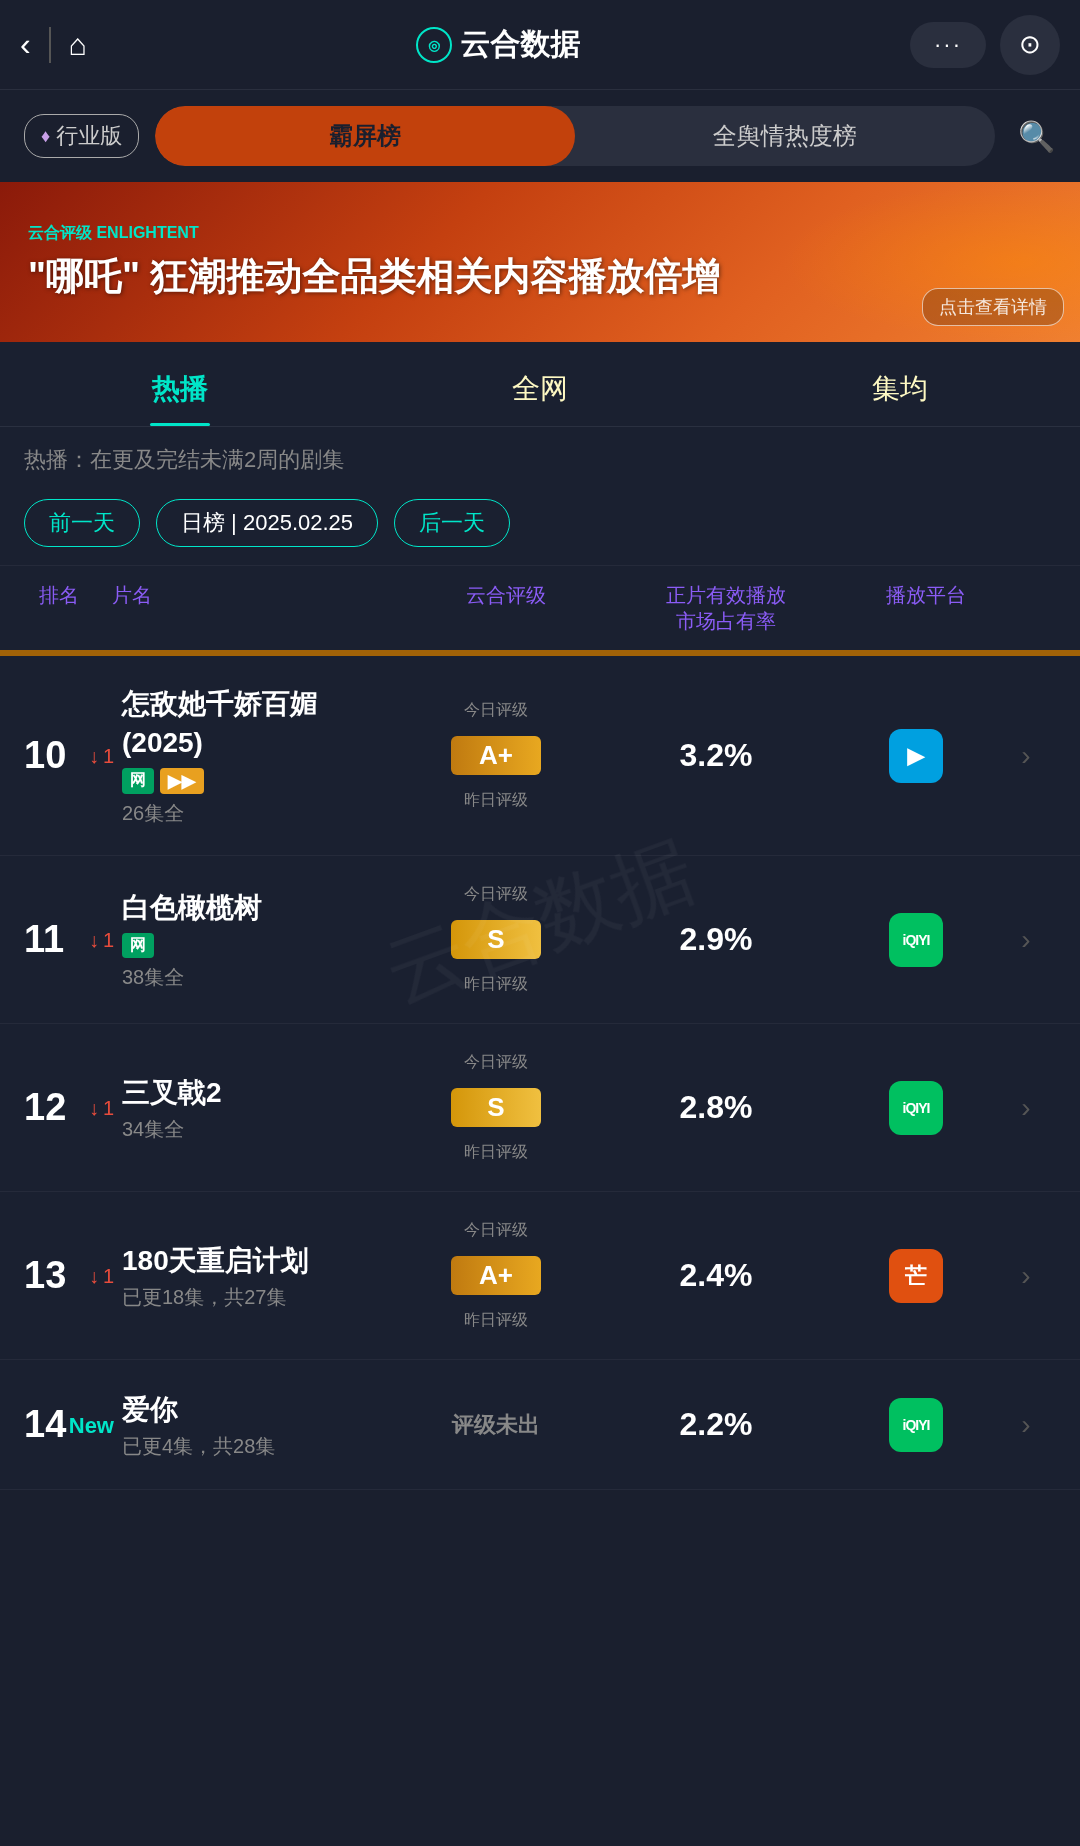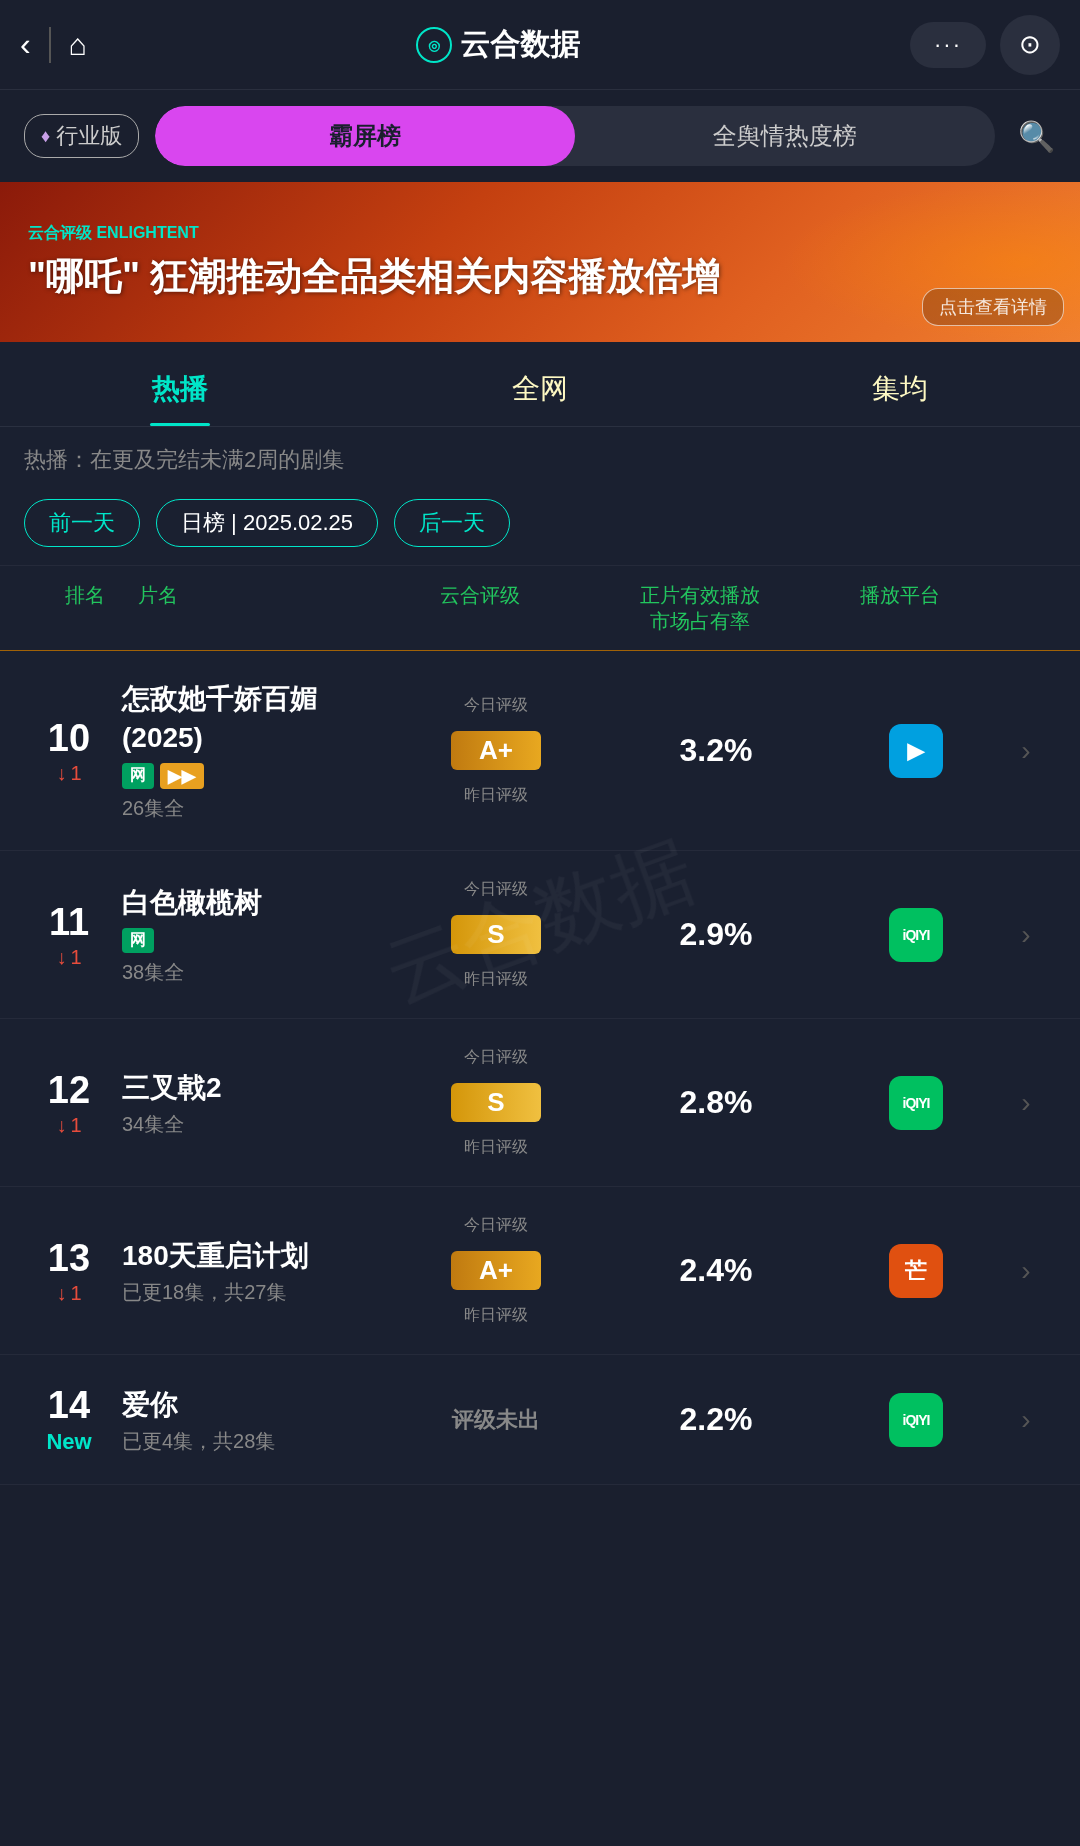--- a/index.html
+++ b/index.html
@@ -62,21 +62,21 @@
     }
     .diamond-icon { color: #c8a0e8; font-size: 18px; }
     .tab-group {
       flex: 1; display: flex; border-radius: 30px; overflow: hidden;
       background: #2a2f3e;
     }
     .tab-item {
       flex: 1; text-align: center; padding: 14px 0; font-size: 24px; cursor: pointer;
     }
     .tab-item.active {
-      background: #d946ef; color: #1a1f2e; font-weight: 600; border-radius: 30px;
+      background: #c2410c; color: #1a1f2e; font-weight: 600; border-radius: 30px;
     }
     .tab-item.inactive { color: #ccc; }
     .search-icon { font-size: 30px; color: #ccc; cursor: pointer; margin-left: 8px; }
 
     
     .banner {
       width: 100%; position: relative; overflow: hidden;
       background: linear-gradient(135deg, #8b1a0a 0%, #c44010 40%, #e06020 70%, #f08030 100%);
       min-height: 160px;
       display: flex; flex-direction: column; justify-content: center;
@@ -135,43 +135,43 @@
       background: transparent; cursor: pointer;
     }
     .date-btn.current {
       border-color: #00e5c8; color: #fff;
     }
 
     
     .table-header {
       display: grid;
       grid-template-columns: 90px 1fr 200px 240px 160px 60px;
-      padding: 16px 40px;
+      padding: 16px 14px;
       background: #1a2030;
-      font-size: 20px; color: #22c55e;
-      border-bottom: 1px solid #a16207;
+      font-size: 20px; color: #8b5cf6;
+      border-bottom: 6px solid #a16207;
       border-top: 1px solid #252a3a;
     }
     .col-rank { text-align: center; }
     .col-name { padding-left: 8px; }
     .col-rating { text-align: center; }
     .col-share { text-align: center; line-height: 1.3; }
     .col-platform { text-align: center; }
 
     
     .row-item {
       display: grid;
       grid-template-columns: 90px 1fr 200px 240px 160px 60px;
       align-items: center;
       padding: 28px 24px;
       background: #1a2030;
       border-bottom: 1px solid #252a3a;
       min-height: 130px;
     }
-    .rank-cell { display: flex; flex-direction: column; align-items: center; }
+    .rank-cell { display: flex; flex-direction: row; align-items: center; justify-content: space-between; }
     .rank-num { font-size: 38px; font-weight: 700; color: #fff; }
     .rank-change {
       display: flex; align-items: center; gap: 4px;
       font-size: 20px; color: #e74c3c; margin-top: 2px;
     }
     .rank-change.new { color: #00e5c8; font-size: 22px; font-weight: 700; }
     .arrow-down { color: #e74c3c; }
 
     .name-cell { padding-left: 8px; }
     .show-title { font-size: 28px; font-weight: 600; color: #fff; line-height: 1.4; }

